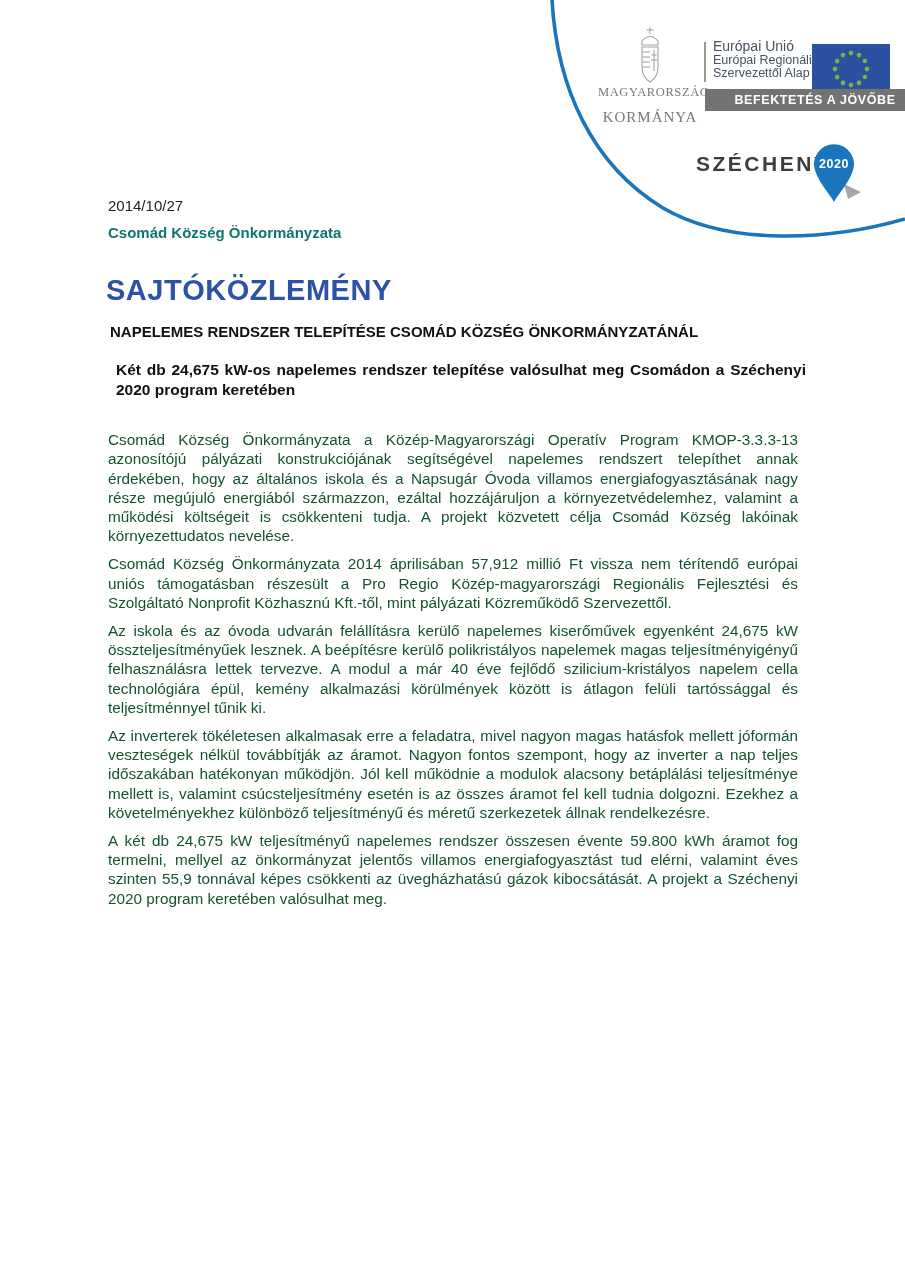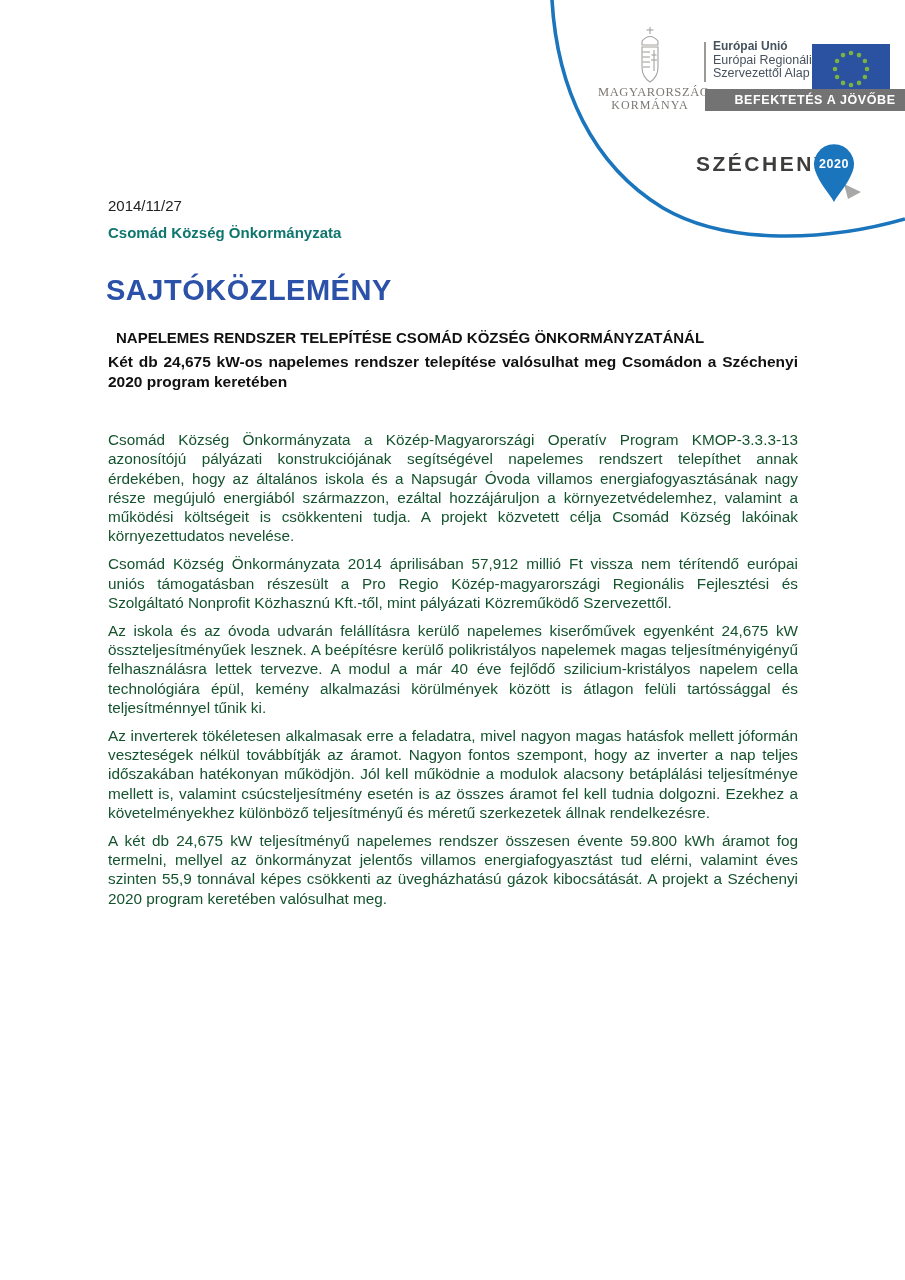--- a/index.html
+++ b/index.html
@@ -18,31 +18,31 @@
   }
   
   .gov-logo {
     position: absolute; left: 598px; top: 26px; width: 104px;
     text-align: center;
     color: #7c7874;
     font-family: "Liberation Serif", serif;
   }
   .gov-emblem { display: block; margin: 0 auto 2px auto; }
   .gov-line1 { font-size: 12.5px; letter-spacing: 0.6px; line-height: 13px; }
-  .gov-line2 { font-size: 12px; letter-spacing: 1px; line-height: 12px; }
+  .gov-line2 { font-size: 15px; letter-spacing: 1px; line-height: 12px; margin-top: 12px; }
 
   .eu-divider {
     position: absolute; left: 704px; top: 42px;
     width: 2px; height: 40px; background: #999996;
   }
   .eu-text {
     position: absolute; left: 713px; top: 40px;
     color: #46525e; font-size: 12.5px; line-height: 13.5px;
   }
-  .eu-text .eu-l1 { font-weight: bold; font-size: 12px; }
+  .eu-text .eu-l1 { font-weight: normal; font-size: 14px; }
 
   .eu-flag { position: absolute; left: 812px; top: 44px; }
 
   .banner {
     position: absolute; left: 705px; top: 89px;
     width: 220px; height: 22px;
     background: #737373; color: #ffffff;
     font-size: 12.5px; font-weight: bold; letter-spacing: 0.6px;
     line-height: 22px; text-align: center;
   }
@@ -59,25 +59,25 @@
   }
 
   .date { position: absolute; left: 108px; top: 197px; font-size: 15px; color: #222; }
   .org  { position: absolute; left: 108px; top: 224px; font-size: 15px; font-weight: bold; color: #0f766e; }
   .headline {
     position: absolute; left: 106px; top: 274px; margin: 0;
     font-size: 29px; font-weight: bold; letter-spacing: 0.5px;
     color: #2b52a8;
   }
   .subtitle {
-    position: absolute; left: 108px; top: 321px; margin: 8px; width: 690px;
+    position: absolute; left: 108px; top: 321px; margin: 2px; width: 690px;
     font-size: 15px; font-weight: bold; color: #111;
   }
   .lead {
-    position: absolute; left: 108px; top: 352px; margin: 0; width: 690px;
+    position: absolute; left: 108px; top: 352px; margin: 8px; width: 690px;
     font-size: 15.5px; font-weight: bold; line-height: 20px;
     text-align: justify; color: #111;
   }
   .body-block { position: absolute; left: 108px; top: 430px; width: 690px; }
   .body-block p {
     margin: 0 0 8.5px 0;
     font-size: 15.3px; line-height: 19.3px;
     text-align: justify;
     color: #14532d;
   }
@@ -136,21 +136,21 @@
 
 <div class="banner">BEFEKTETÉS A JÖVŐBE</div>
 
 <span class="sz-name">SZÉCHENYI</span>
 <svg class="pin" width="52" height="62" viewBox="0 0 52 62" aria-hidden="true">
   <path d="M32 42 L49 50 L36 57 Z" fill="#a8a8a6"></path>
   <path d="M22 60 C 17 51 8 42 3.6 30 A 20 20 0 1 1 40.4 30 C 36 42 27 51 22 60 Z" fill="#1b75bc"></path>
   <text x="22" y="26" text-anchor="middle" fill="#ffffff">2020</text>
 </svg>
 
-<div class="date">2014/11/27</div>
+<div class="date">2014/10/27</div>
 <div class="org">Csomád Község Önkormányzata</div>
 <h1 class="headline">SAJTÓKÖZLEMÉNY</h1>
 <h2 class="subtitle">NAPELEMES RENDSZER TELEPÍTÉSE CSOMÁD KÖZSÉG ÖNKORMÁNYZATÁNÁL</h2>
 <p class="lead">Két db 24,675 kW-os napelemes rendszer telepítése valósulhat meg Csomádon a Széchenyi 2020 program keretében</p>
 
 <div class="body-block">
   <p>Csomád Község Önkormányzata a Közép-Magyarországi Operatív Program KMOP-3.3.3-13 azonosítójú pályázati konstrukciójának segítségével napelemes rendszert telepíthet annak érdekében, hogy az általános iskola és a Napsugár Óvoda villamos energiafogyasztásának nagy része megújuló energiából származzon, ezáltal hozzájáruljon a környezetvédelemhez, valamint a működési költségeit is csökkenteni tudja. A projekt közvetett célja Csomád Község lakóinak környezettudatos nevelése.</p>
   <p>Csomád Község Önkormányzata 2014 áprilisában 57,912 millió Ft vissza nem térítendő európai uniós támogatásban részesült a Pro Regio Közép-magyarországi Regionális Fejlesztési és Szolgáltató Nonprofit Közhasznú Kft.-től, mint pályázati Közreműködő Szervezettől.</p>
   <p>Az iskola és az óvoda udvarán felállításra kerülő napelemes kiserőművek egyenként 24,675 kW összteljesítményűek lesznek. A beépítésre kerülő polikristályos napelemek magas teljesítményigényű felhasználásra lettek tervezve. A modul a már 40 éve fejlődő szilicium-kristályos napelem cella technológiára épül, kemény alkalmazási körülmények között is átlagon felüli tartóssággal és teljesítménnyel tűnik ki.</p>
   <p>Az inverterek tökéletesen alkalmasak erre a feladatra, mivel nagyon magas hatásfok mellett jóformán veszteségek nélkül továbbítják az áramot. Nagyon fontos szempont, hogy az inverter a nap teljes időszakában hatékonyan működjön. Jól kell működnie a modulok alacsony betáplálási teljesítménye mellett is, valamint csúcsteljesítmény esetén is az összes áramot fel kell tudnia dolgozni. Ezekhez a követelményekhez különböző teljesítményű és méretű szerkezetek állnak rendelkezésre.</p>

